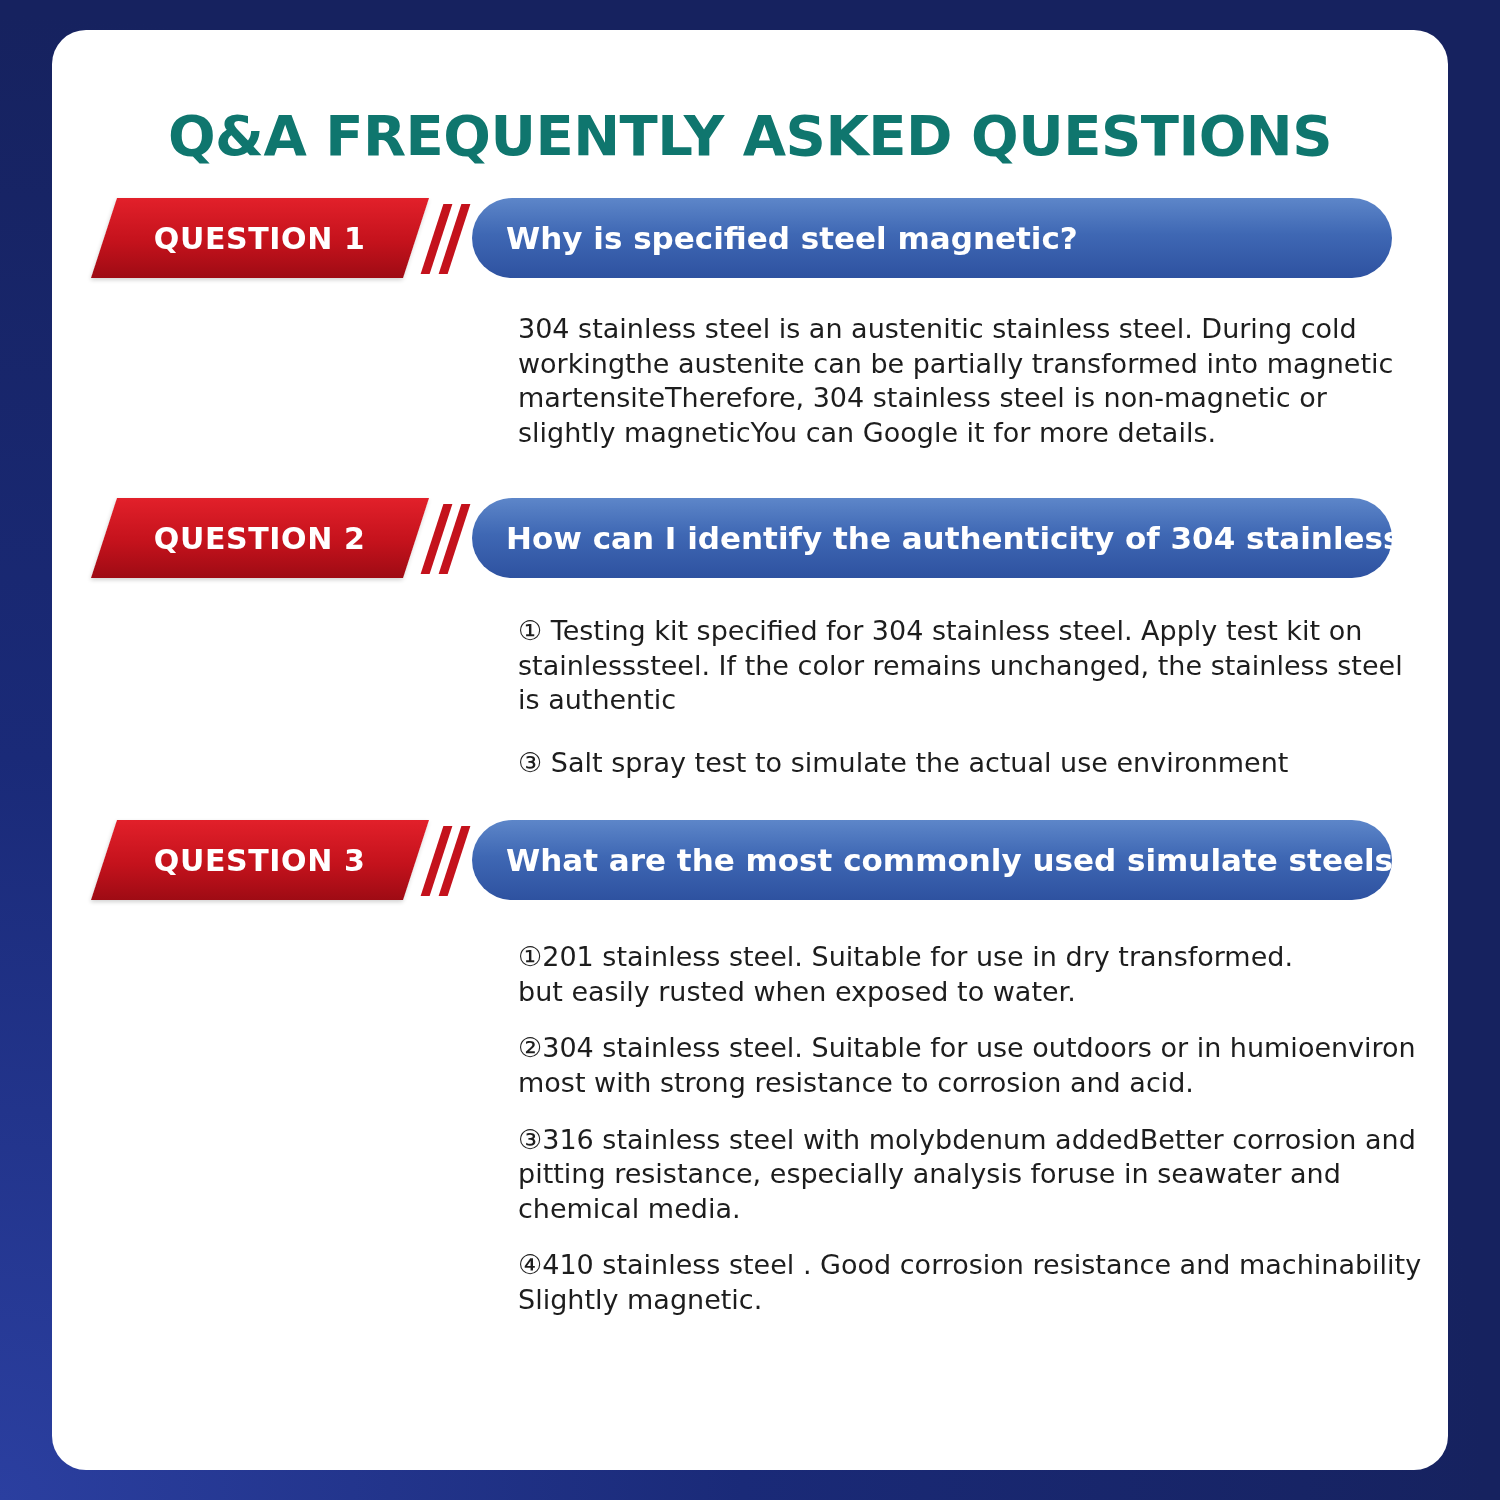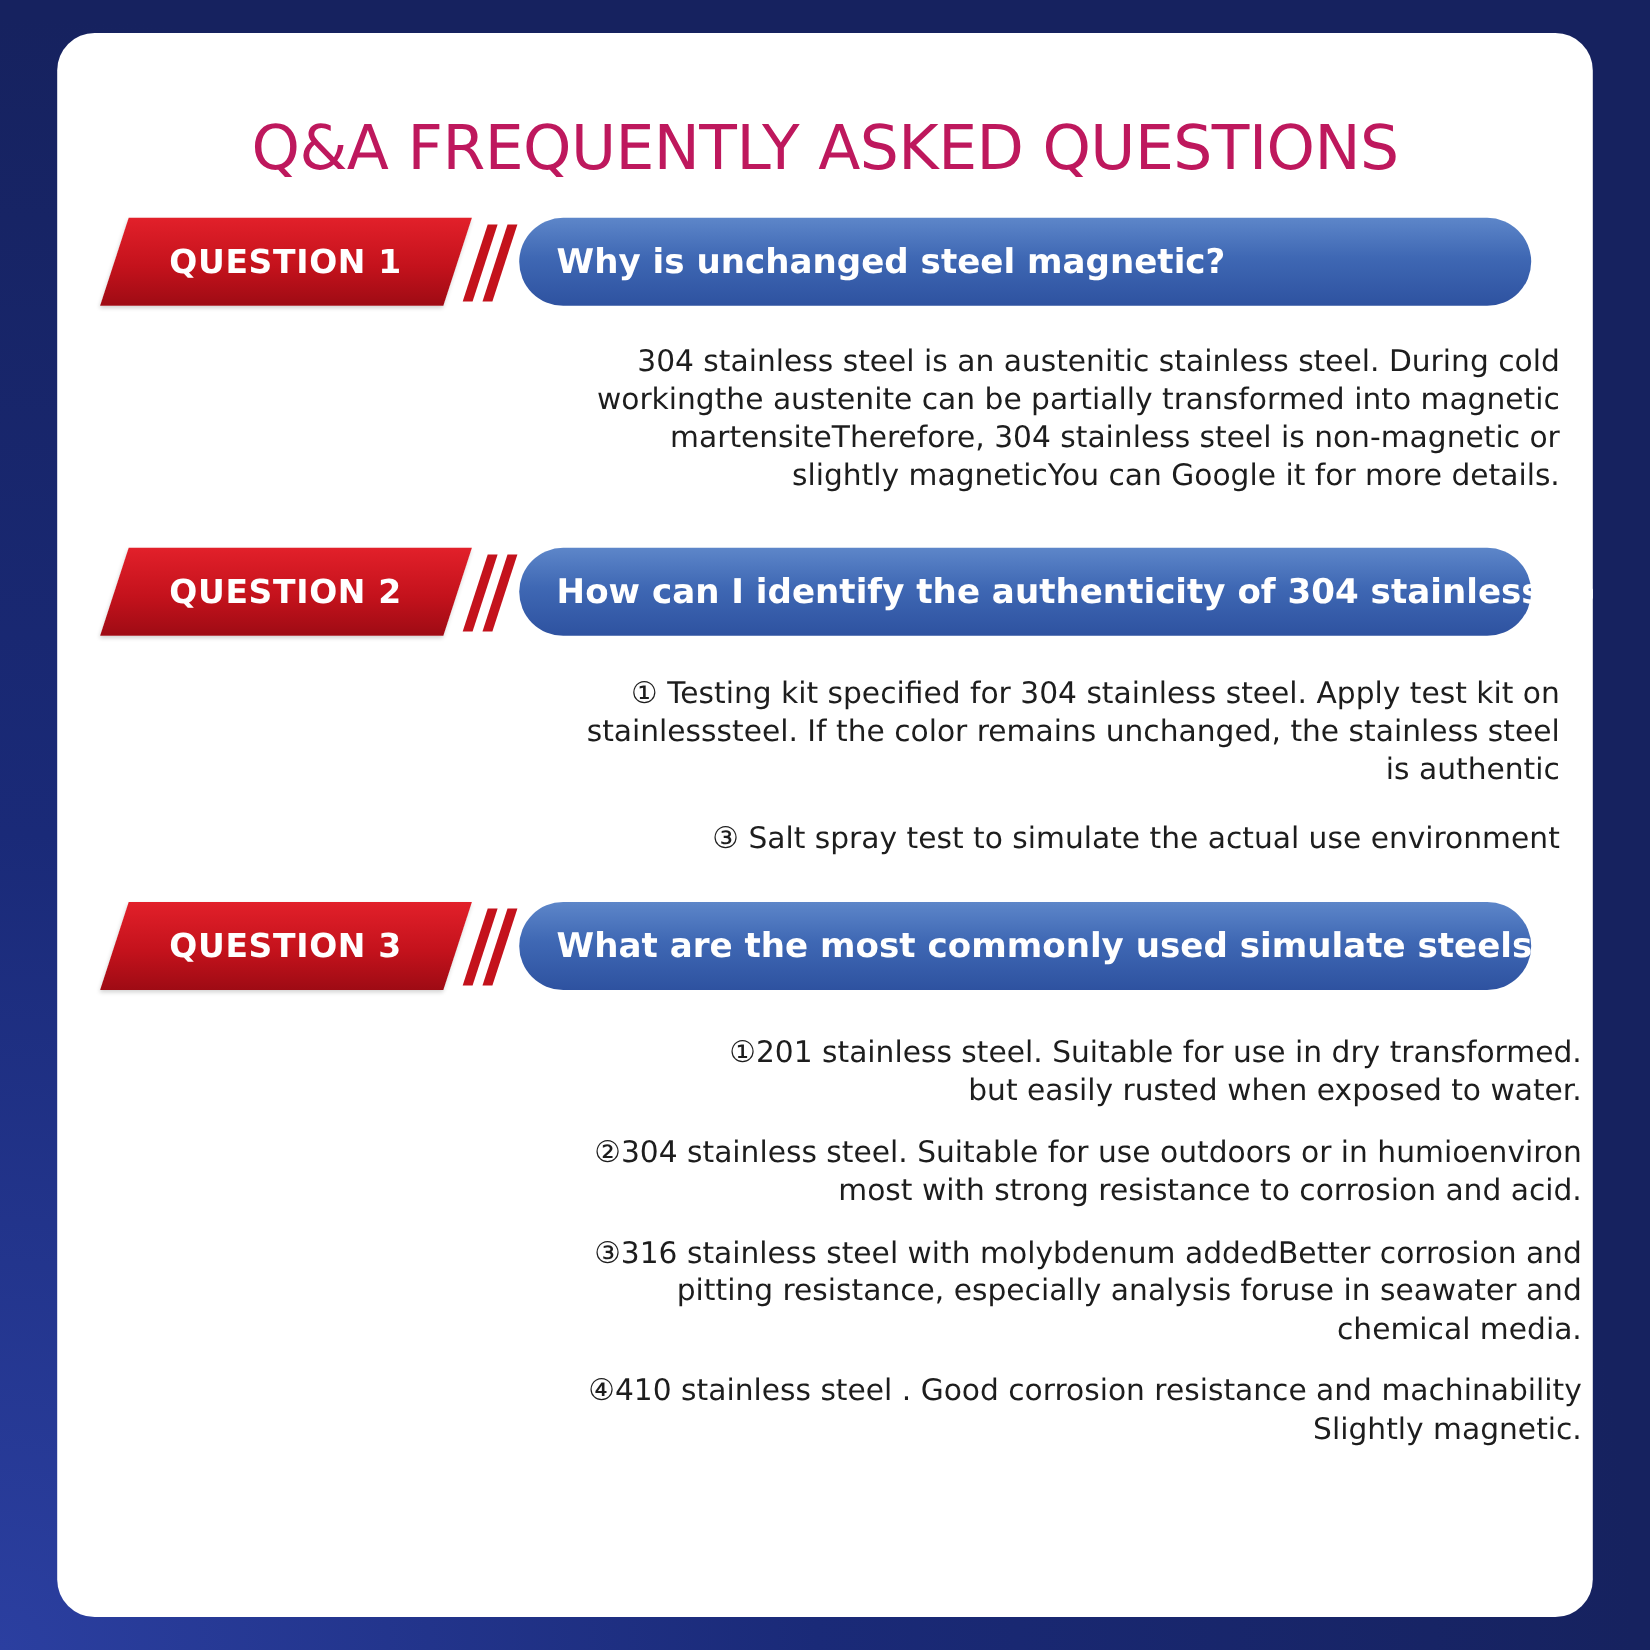--- a/index.html
+++ b/index.html
@@ -30,23 +30,23 @@
     background: #ffffff;
     border-radius: 34px;
     box-sizing: border-box;
     padding: 0;
     overflow: hidden;
   }
   .title {
     margin: 0;
     padding: 78px 0 0 0;
     text-align: center;
-    color: #be185d;
+    color: #0f766e;
     font-family: "DejaVu Sans", sans-serif;
-    font-weight: normal;
+    font-weight: bold;
     font-size: 56px;
     letter-spacing: -0.5px;
     line-height: 1;
   }
 
   .qa-block {
     position: relative;
   }
 
   .row {
@@ -121,21 +121,20 @@
     margin: 18px 0 0 466px;
     width: 900px;
     color: #1d1d1d;
     font-size: 27px;
     line-height: 1.28;
     font-family: "DejaVu Sans", sans-serif;
   }
   .answer p {
     margin: 0 0 22px 0;
     white-space: pre-line;
-    text-align: right;
   }
   .answer p:last-child { margin-bottom: 0; }
 
   .a1 { margin-top: 22px; }
   .gap-small p { margin-bottom: 28px; }
 </style>
 </head>
 <body>
 
 <div class="page">
@@ -146,21 +145,21 @@
     <div class="qa-block">
       <div class="row">
         <div class="tag">
           <span>QUESTION 1</span>
         </div>
         <div class="slash">
             <i class="a"></i>
             <i class="b"></i>
           </div>
         <div class="qbar">
-          <span>Why is unchanged steel magnetic?</span>
+          <span>Why is specified steel magnetic?</span>
         </div>
       </div>
       <div class="answer a1">
         <p>304 stainless steel is an austenitic stainless steel. During cold workingthe austenite can be partially transformed into magnetic martensiteTherefore, 304 stainless steel is non-magnetic or slightly magneticYou can Google it for more details.</p>
       </div>
     </div>
 
     <div class="qa-block" style="margin-top:48px;">
       <div class="row">
         <div class="tag">

